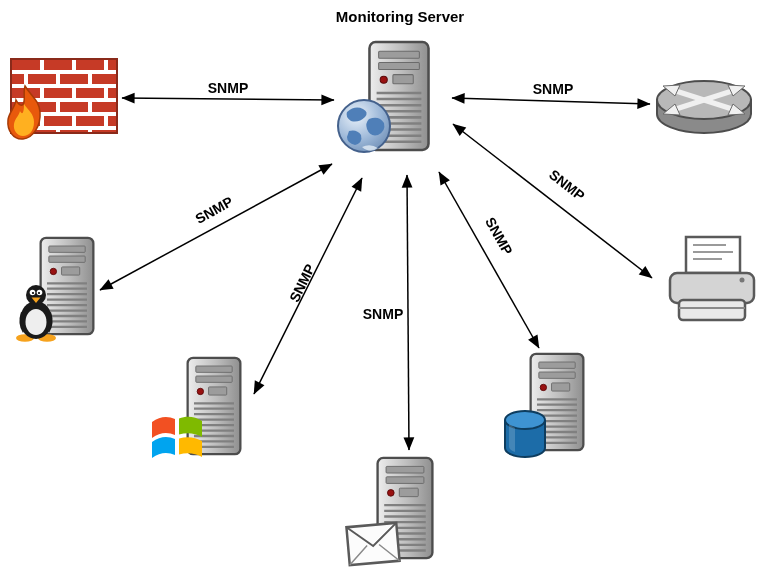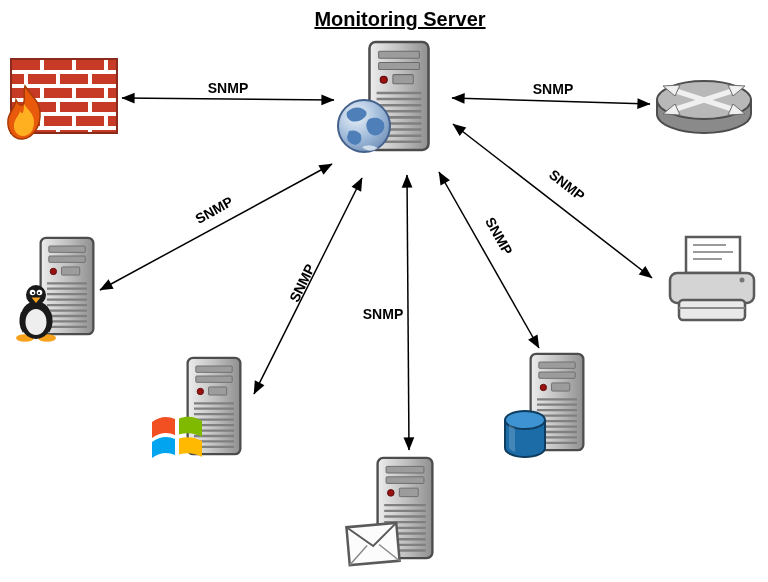--- a/index.html
+++ b/index.html
@@ -4,21 +4,21 @@
 <style>
   html,body{margin:0;padding:0;background:#fff;}
   .canvas{
     position:relative;width:768px;height:582px;background:#ffffff;overflow:hidden;
     font-family:"Liberation Sans",sans-serif;
   }
   .links-layer{position:absolute;left:0;top:0;width:768px;height:582px;}
   .links-layer line{stroke:#000;stroke-width:1.5;}
   .title{
     position:absolute;left:284px;top:8px;width:232px;text-align:center;
-    font-size:20px;font-weight:bold;color:#000;text-decoration:underline;
+    font-size:15px;font-weight:bold;color:#000;
   }
   .node{position:absolute;}
   .icon{position:absolute;}
   .icon svg{display:block;width:100%;height:100%;}
   .snmp{
     position:absolute;font-size:14px;font-weight:bold;color:#000;white-space:nowrap;
     transform:translate(-50%,-50%) rotate(var(--r,0deg));
   }
   .defs-svg{position:absolute;width:0;height:0;overflow:hidden;}
 </style>

